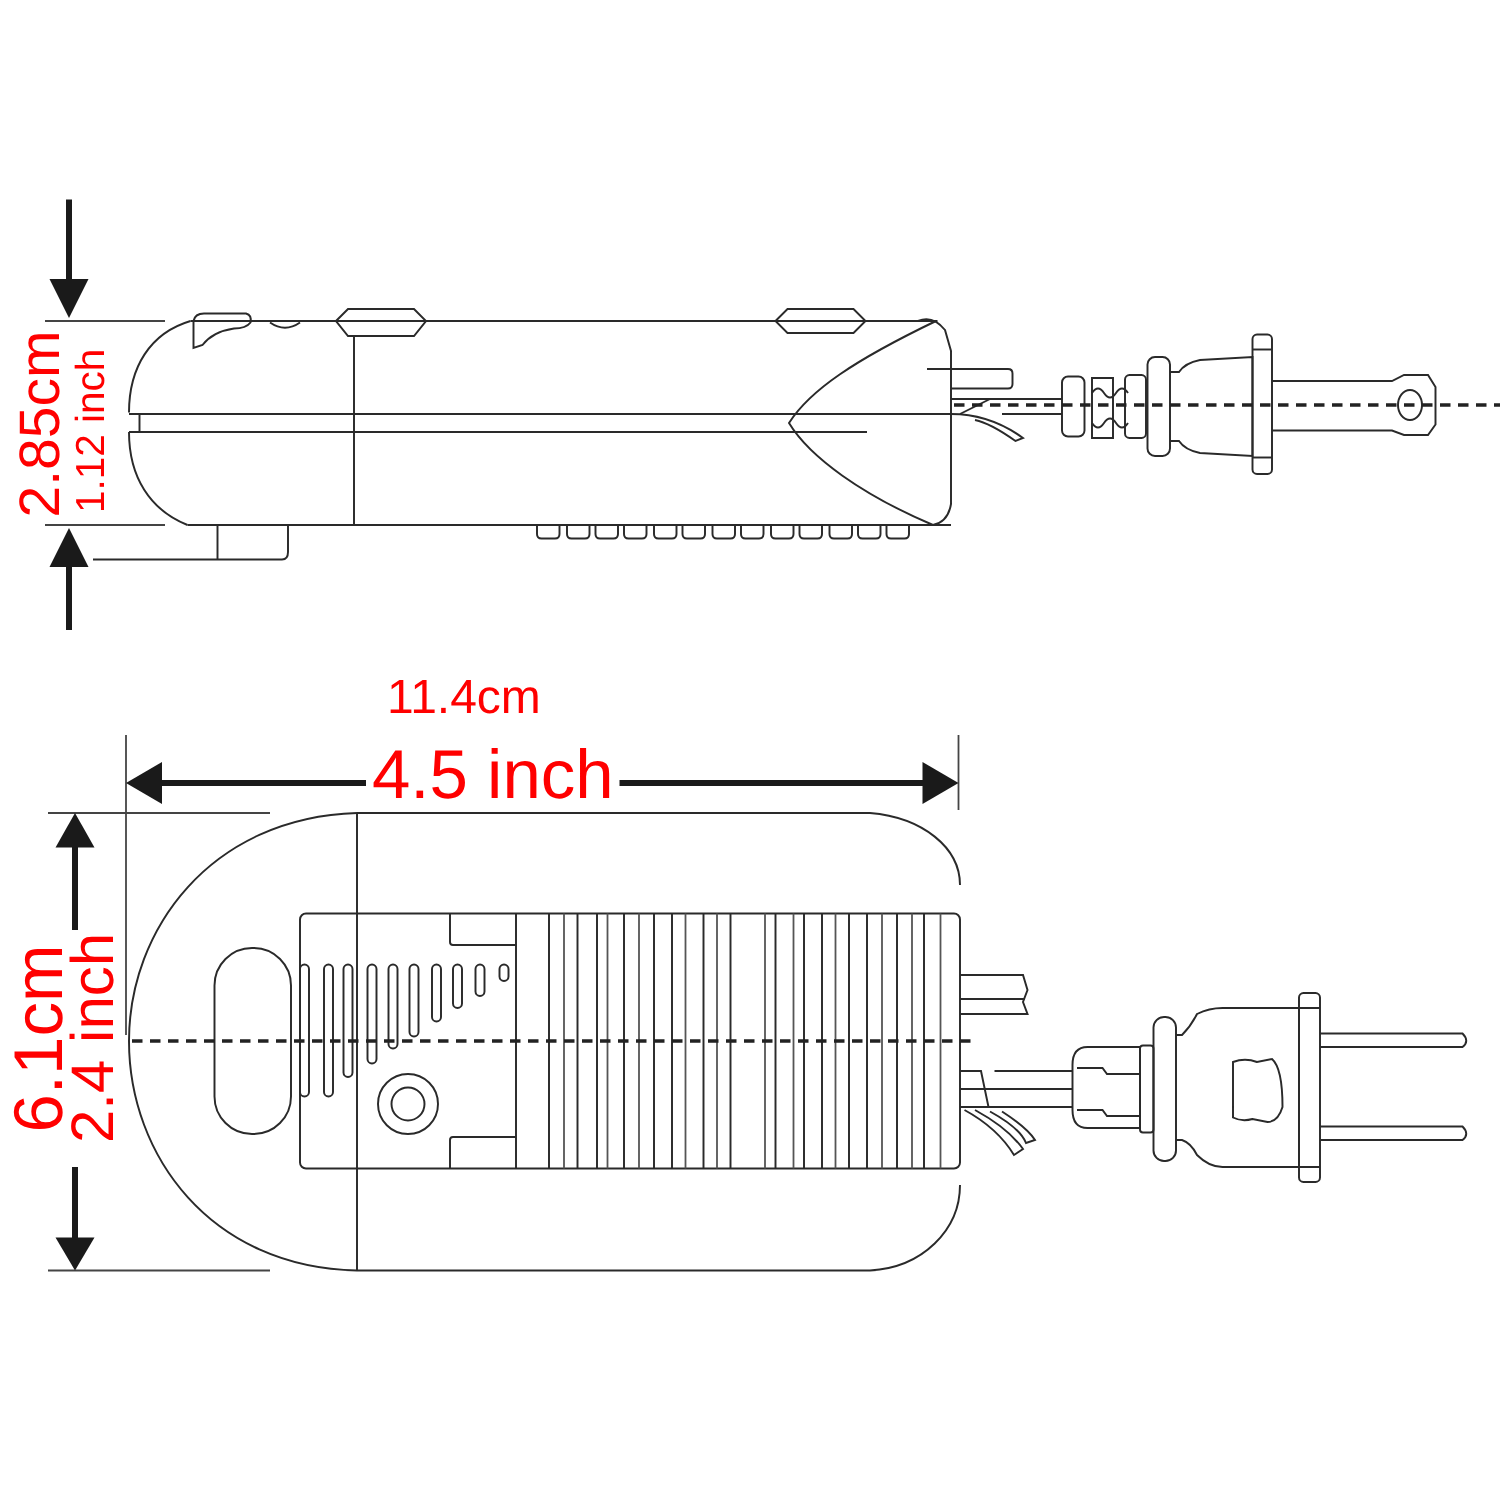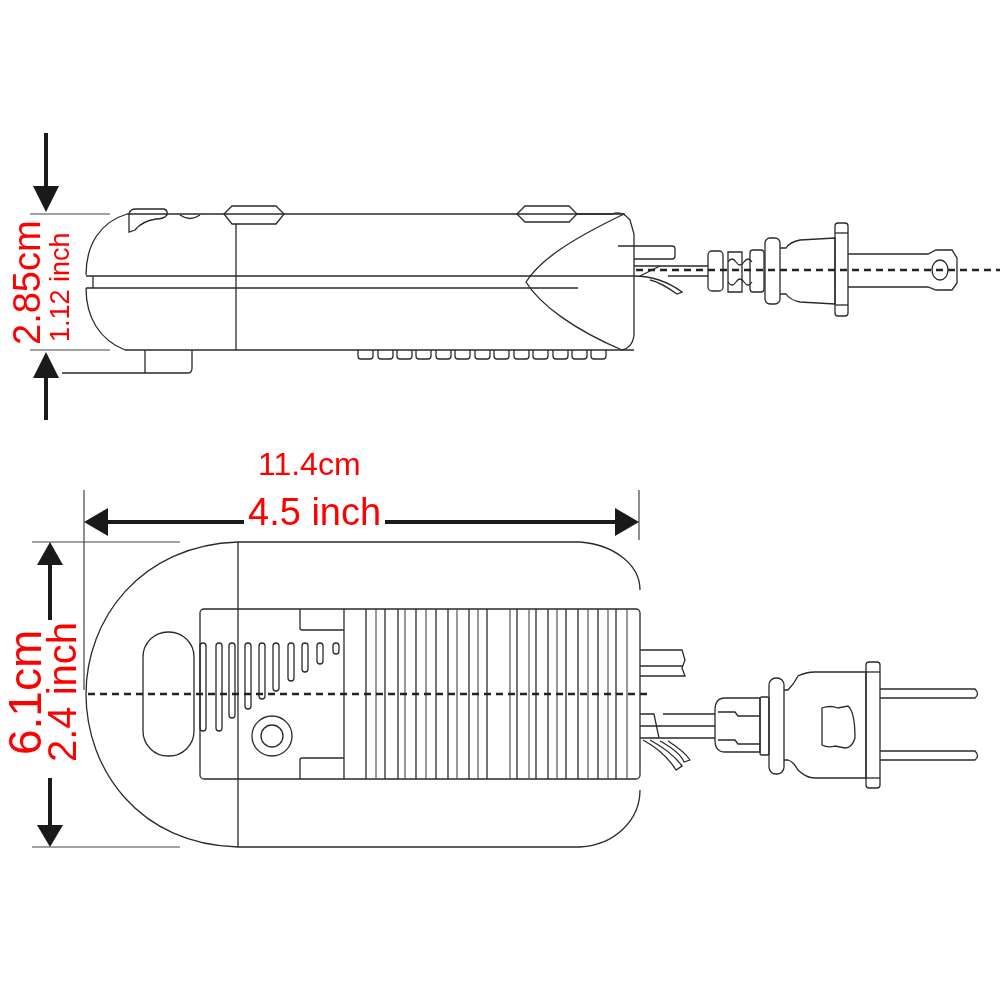--- a/index.html
+++ b/index.html
@@ -6,21 +6,21 @@
   body { width: 1000px; height: 1000px; overflow: hidden; position: relative; font-family: "Liberation Sans", sans-serif; }
   svg { position: absolute; left: 0; top: 0; }
   .ln { fill: none; stroke: #2a2a2a; stroke-width: 1.3; }
   .ln2 { fill: none; stroke: #555; stroke-width: 1.2; }
   .dash { fill: none; stroke: #222; stroke-width: 2.4; stroke-dasharray: 7 5; }
   .dimln { fill: none; stroke: #1a1a1a; stroke-width: 4; }
   .ext { fill: none; stroke: #444; stroke-width: 1.2; }
   .arr { fill: #1a1a1a; }
   .lbl { position: absolute; color: #ff0000; white-space: nowrap; line-height: 1; font-family: "Liberation Sans", sans-serif; }
   .lbl-h1 { left: 258px; top: 448px; font-size: 32px; }
-  .lbl-h2 { left: 244px; top: 493px; font-size: 38px; background: #fff; padding: 0 4px; }
+  .lbl-h2 { left: 244px; top: 493px; font-size: 46px; background: #fff; padding: 0 4px; }
   .rot { position: absolute; transform-origin: 0 0; transform: rotate(-90deg); color: #ff0000; white-space: nowrap; line-height: 1; font-family: "Liberation Sans", sans-serif; }
   .lbl-t1 { left: 8px; top: 345px; font-size: 38px; }
   .lbl-t2 { left: 47px; top: 342px; font-size: 27px; }
   .lbl-b1 { left: 2px; top: 755px; font-size: 46px; }
   .lbl-b2 { left: 42px; top: 762px; font-size: 40px; }
 </style>
 </head>
 <body>
 
 <svg width="1000" height="1000" viewBox="0 0 1000 1000">

